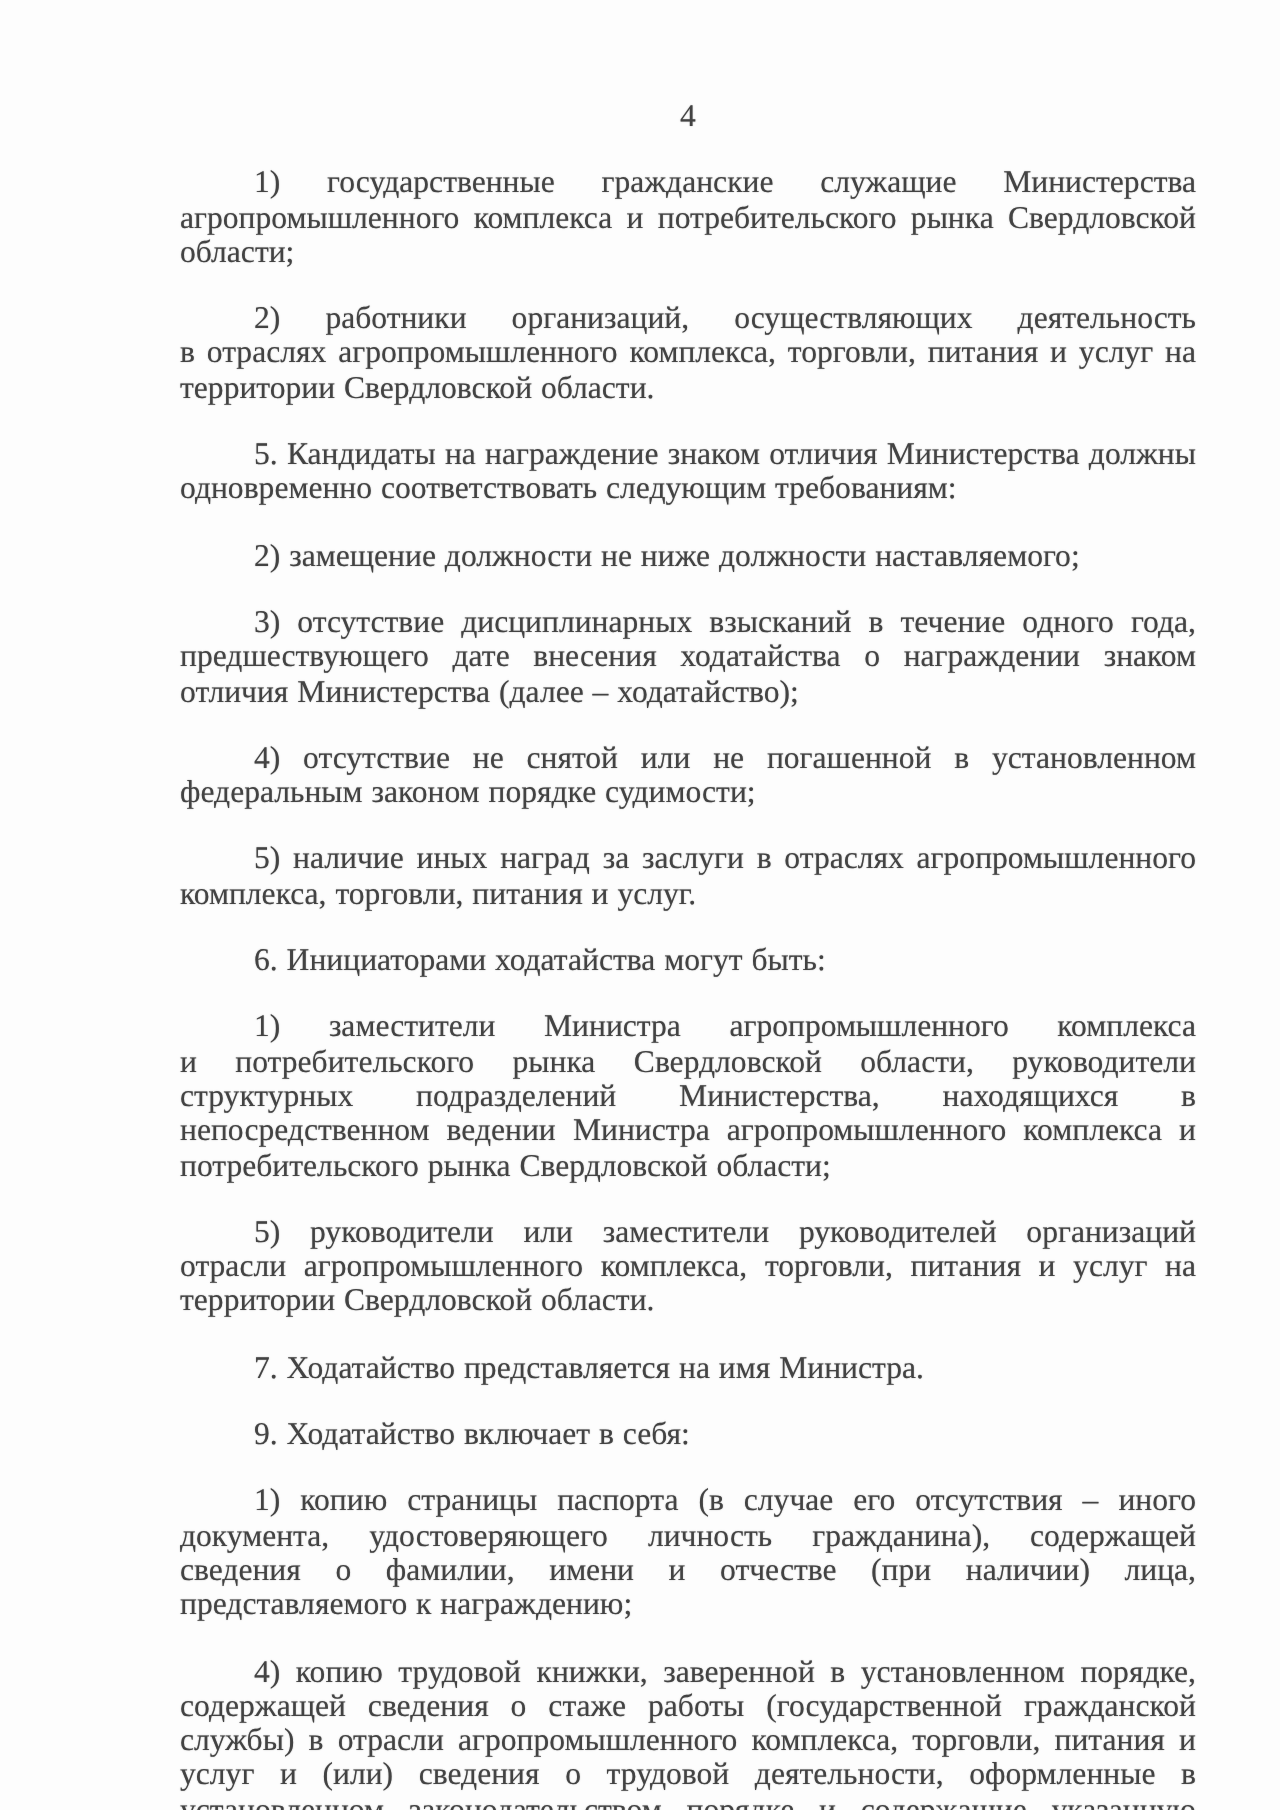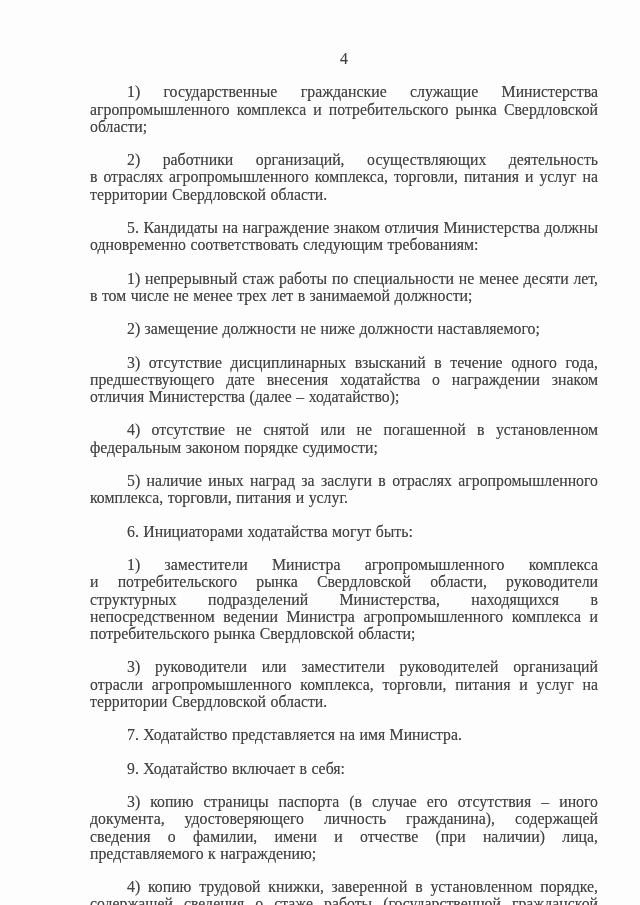--- a/index.html
+++ b/index.html
@@ -49,27 +49,26 @@
 </head>
 <body>
 
 <div class="scan-page">
   <div class="text-column">
     <div class="page-number">4</div>
     <div class="text-block">
       <p>1) государственные гражданские служащие Министерства агропромышленного комплекса и потребительского рынка Свердловской области;</p>
       <p>2) работники организаций, осуществляющих деятельность в&nbsp;отраслях агропромышленного комплекса, торговли, питания и услуг на территории Свердловской области.</p>
       <p>5. Кандидаты на награждение знаком отличия Министерства должны одновременно соответствовать следующим требованиям:</p>
-      <p>1) непрерывный стаж работы по специальности не менее десяти лет, в&nbsp;том числе не менее трех лет в занимаемой должности;</p>
       <p>2) замещение должности не ниже должности наставляемого;</p>
       <p>3) отсутствие дисциплинарных взысканий в течение одного года, предшествующего дате внесения ходатайства о награждении знаком отличия Министерства (далее – ходатайство);</p>
       <p>4) отсутствие не снятой или не погашенной в установленном федеральным законом порядке судимости;</p>
       <p>5) наличие иных наград за заслуги в отраслях агропромышленного комплекса, торговли, питания и услуг.</p>
       <p>6. Инициаторами ходатайства могут быть:</p>
       <p>1) заместители Министра агропромышленного комплекса и&nbsp;потребительского рынка Свердловской области, руководители структурных подразделений Министерства, находящихся в непосредственном ведении Министра агропромышленного комплекса и потребительского рынка Свердловской области;</p>
-      <p>3) руководители или заместители руководителей организаций отрасли агропромышленного комплекса, торговли, питания и услуг на территории Свердловской области.</p>
+      <p>5) руководители или заместители руководителей организаций отрасли агропромышленного комплекса, торговли, питания и услуг на территории Свердловской области.</p>
       <p>7. Ходатайство представляется на имя Министра.</p>
       <p>9. Ходатайство включает в себя:</p>
-      <p>3) копию страницы паспорта (в случае его отсутствия – иного документа, удостоверяющего личность гражданина), содержащей сведения о фамилии, имени и отчестве (при наличии) лица, представляемого к награждению;</p>
+      <p>1) копию страницы паспорта (в случае его отсутствия – иного документа, удостоверяющего личность гражданина), содержащей сведения о фамилии, имени и отчестве (при наличии) лица, представляемого к награждению;</p>
       <p>4) копию трудовой книжки, заверенной в установленном порядке, содержащей сведения о стаже работы (государственной гражданской службы) в&nbsp;отрасли агропромышленного комплекса, торговли, питания и услуг и (или) сведения о трудовой деятельности, оформленные в установленном законодательством порядке и содержащие указанную информацию;</p>
     </div>
   </div>
 </div>
 
 </body></html>

